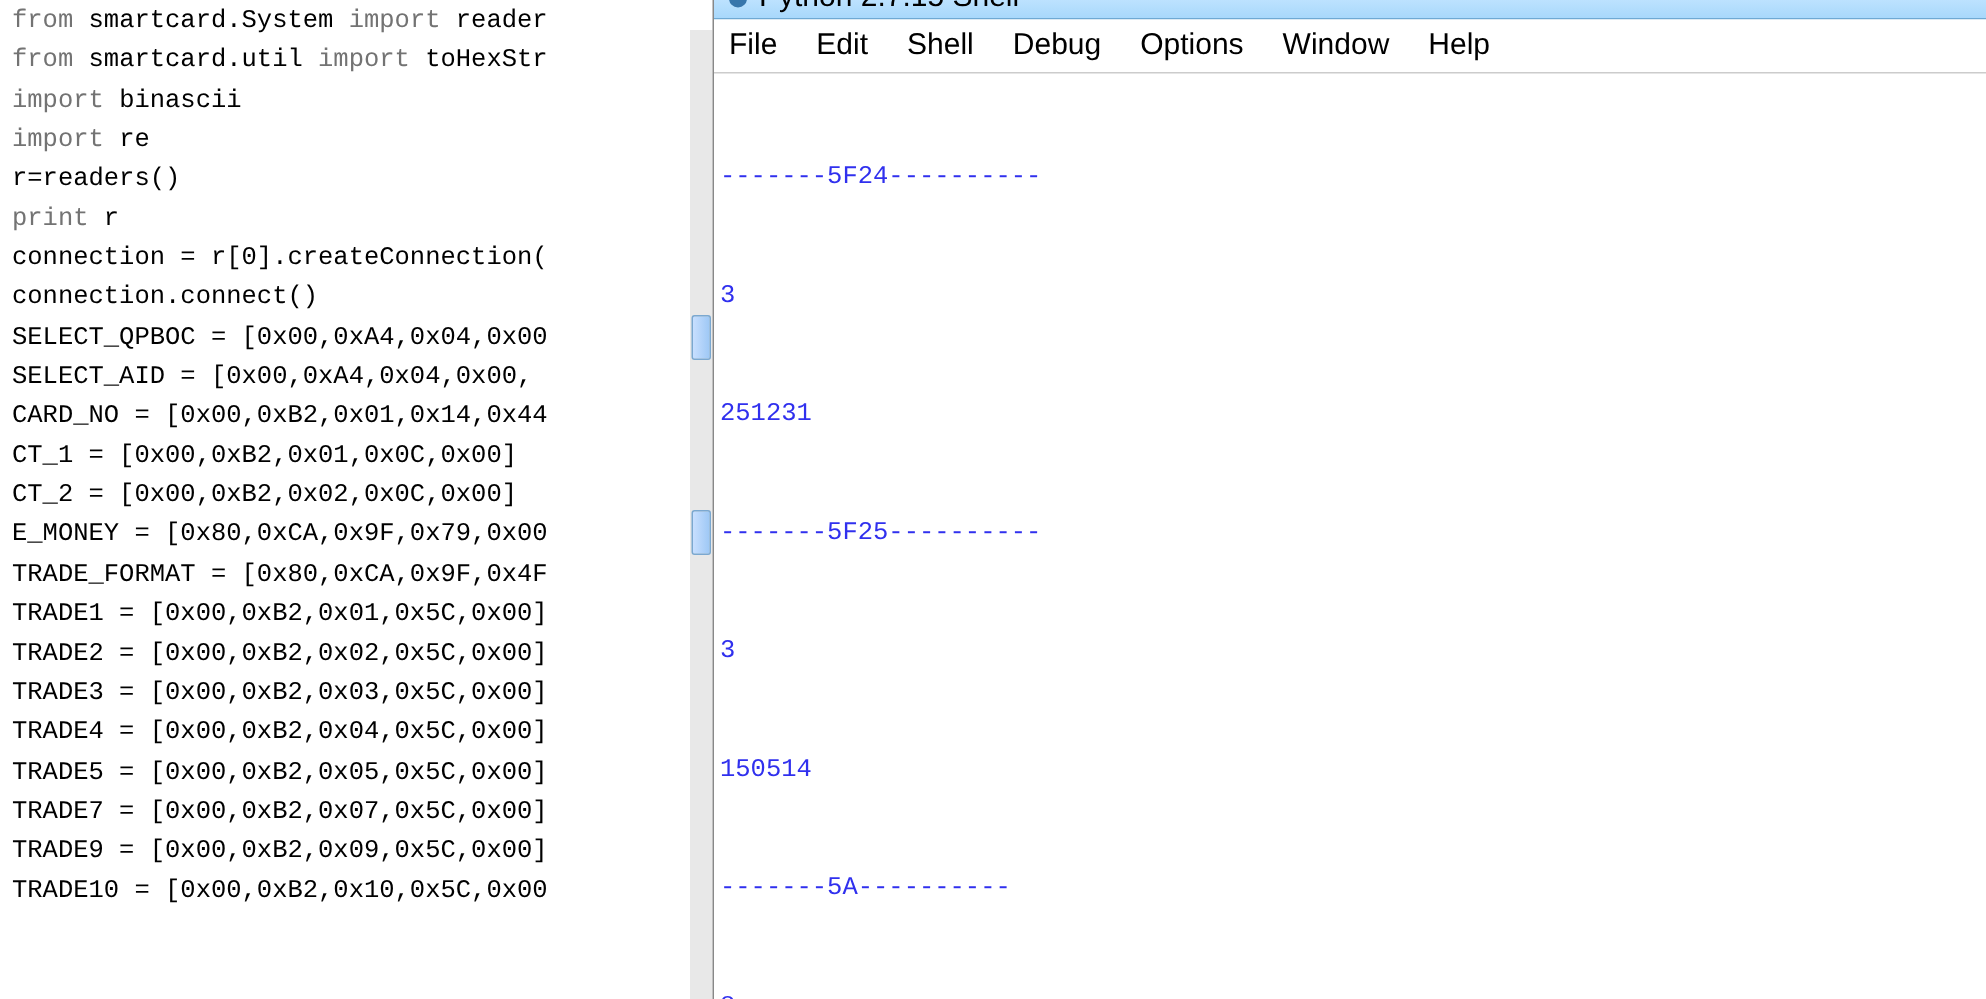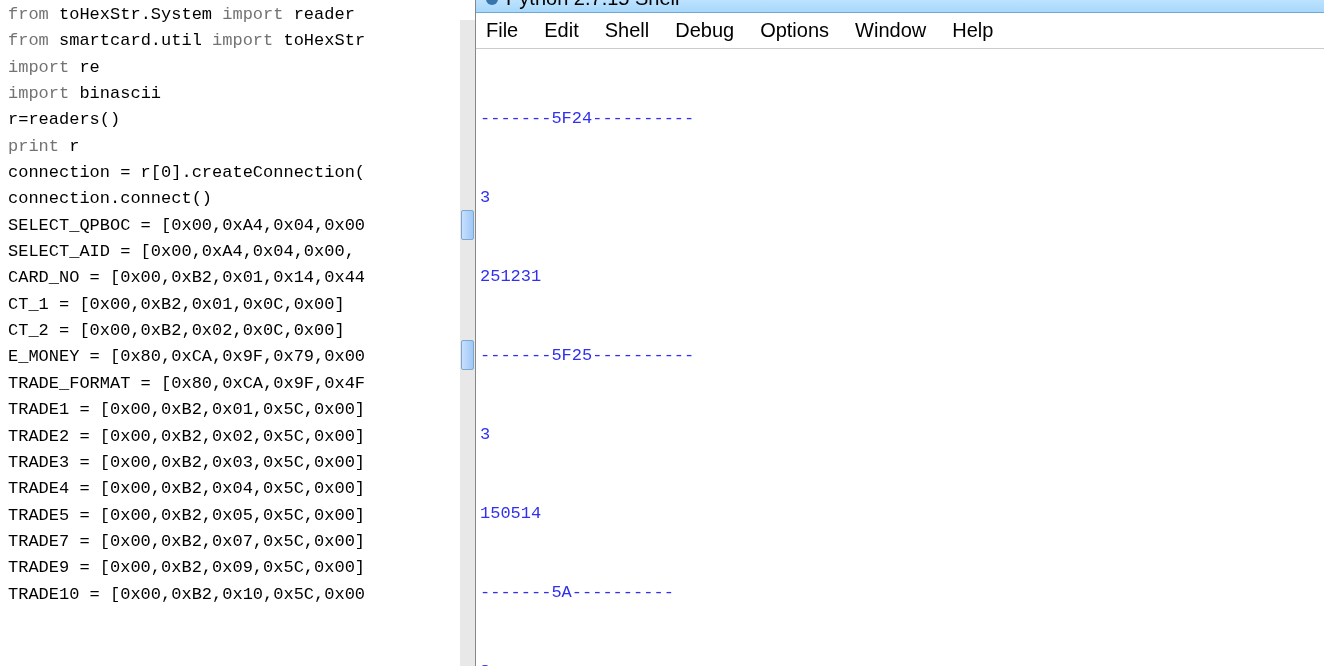--- a/index.html
+++ b/index.html
@@ -103,24 +103,24 @@
     width: 13px;
     background: linear-gradient(to right, #c8dfff, #9ec8f5);
     border: 1px solid #7ba8d0;
     border-radius: 2px;
   }
 </style>
 </head>
 <body>
 
 <div class="left-pane">
-  <div class="code-line"><span class="kw">from</span><span> toHexStr.System </span><span class="kw">import</span><span> reader</span></div>
+  <div class="code-line"><span class="kw">from</span><span> smartcard.System </span><span class="kw">import</span><span> reader</span></div>
   <div class="code-line"><span class="kw">from</span><span> smartcard.util </span><span class="kw">import</span><span> toHexStr</span></div>
+  <div class="code-line"><span class="kw">import</span><span> binascii</span></div>
   <div class="code-line"><span class="kw">import</span><span> re</span></div>
-  <div class="code-line"><span class="kw">import</span><span> binascii</span></div>
   <div class="code-line">r=readers()</div>
   <div class="code-line"><span class="kw">print</span><span> r</span></div>
   <div class="code-line">connection = r[0].createConnection(</div>
   <div class="code-line">connection.connect()</div>
   <div class="code-line">SELECT_QPBOC = [0x00,0xA4,0x04,0x00</div>
   <div class="code-line">SELECT_AID = [0x00,0xA4,0x04,0x00,</div>
   <div class="code-line">CARD_NO = [0x00,0xB2,0x01,0x14,0x44</div>
   <div class="code-line">CT_1 = [0x00,0xB2,0x01,0x0C,0x00]</div>
   <div class="code-line">CT_2 = [0x00,0xB2,0x02,0x0C,0x00]</div>
   <div class="code-line">E_MONEY = [0x80,0xCA,0x9F,0x79,0x00</div>

